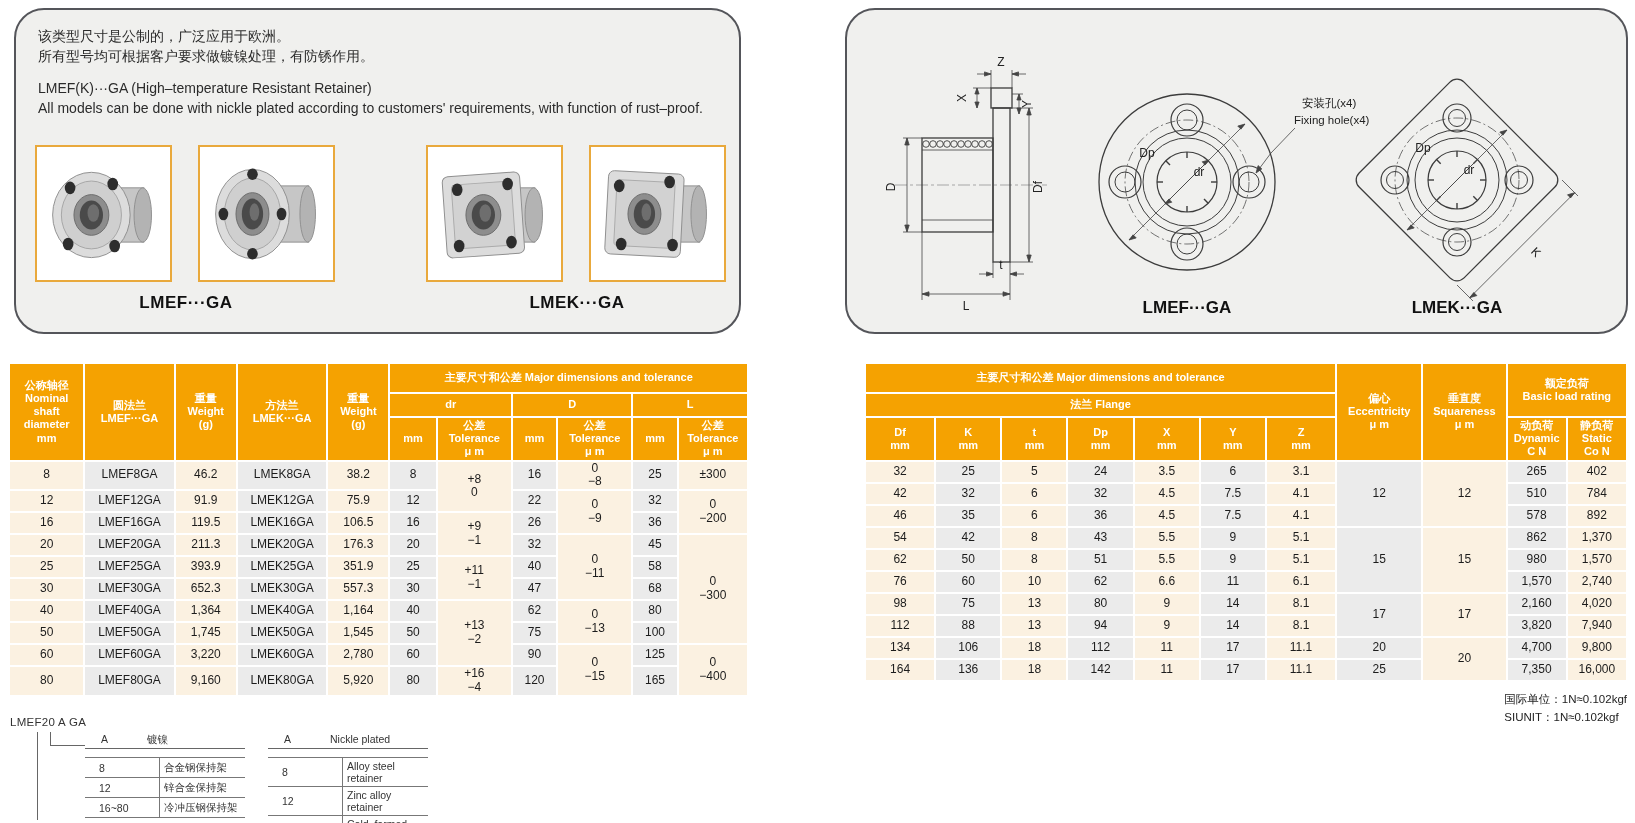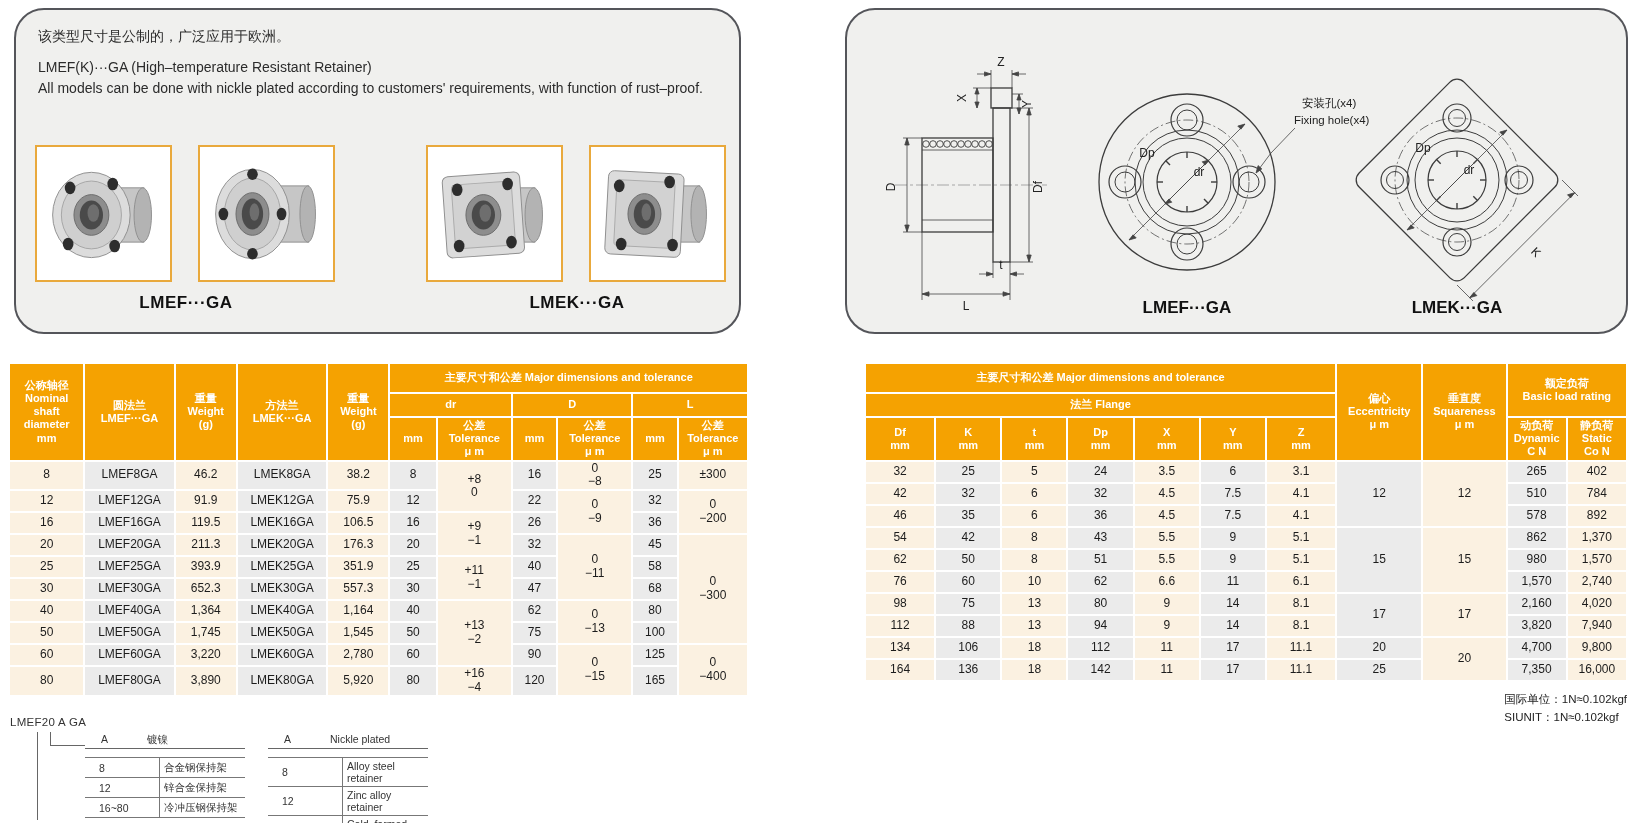--- a/index.html
+++ b/index.html
@@ -73,20 +73,21 @@
   .annot{font-size:11.5px;}
   .svgtitle{font-size:17px;font-weight:bold;fill:#111;}
 </style>
 </head>
 <body>
 
 <div class="panel" id="panel-intro">
   <div class="intro-text">
     <div class="intro-block">
       <div>该类型尺寸是公制的，广泛应用于欧洲。</div>
+      <div>所有型号均可根据客户要求做镀镍处理，有防锈作用。</div>
     </div>
     <div class="intro-block">
       <div>LMEF(K)···GA (High–temperature Resistant Retainer)</div>
       <div>All models can be done with nickle plated according to customers' requirements, with function of rust–proof.</div>
     </div>
   </div>
 
   <div class="photo" id="photo1">
     <svg width="126" height="126" viewBox="0 0 130 130">
       <rect x="52" y="38" width="54" height="56" fill="#c6c6c6" stroke="#8f8f8f"></rect>
@@ -478,21 +479,21 @@
         <td class="gray">90</td>
         <td class="cream" rowspan="2">0
 −15</td>
         <td class="gray">125</td>
         <td class="cream" rowspan="2">0
 −400</td>
       </tr>
       <tr>
         <td class="cream">80</td>
         <td class="gray">LMEF80GA</td>
-        <td class="cream">3,890</td>
+        <td class="cream">9,160</td>
         <td class="gray">LMEK80GA</td>
         <td class="cream">5,920</td>
         <td class="gray">80</td>
         <td class="cream">+16
 −4</td>
         <td class="gray">120</td>
         <td class="gray">165</td>
       </tr>
     </tbody>
 </table>

